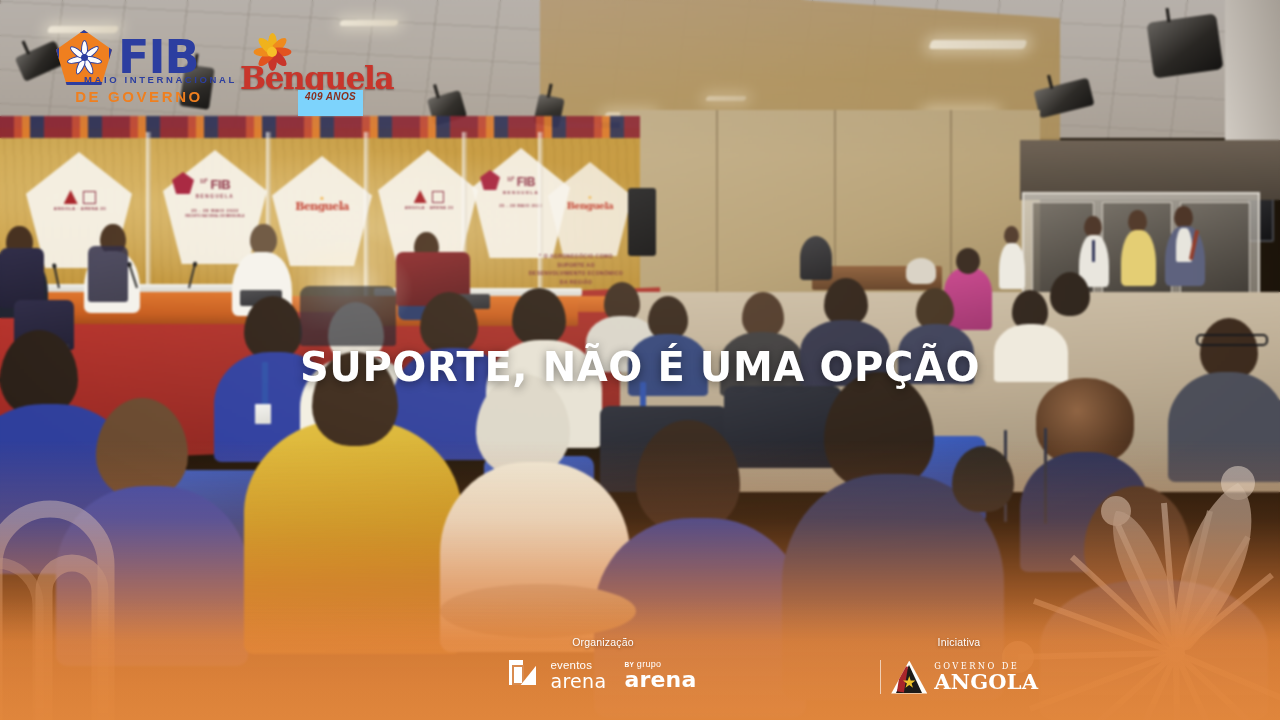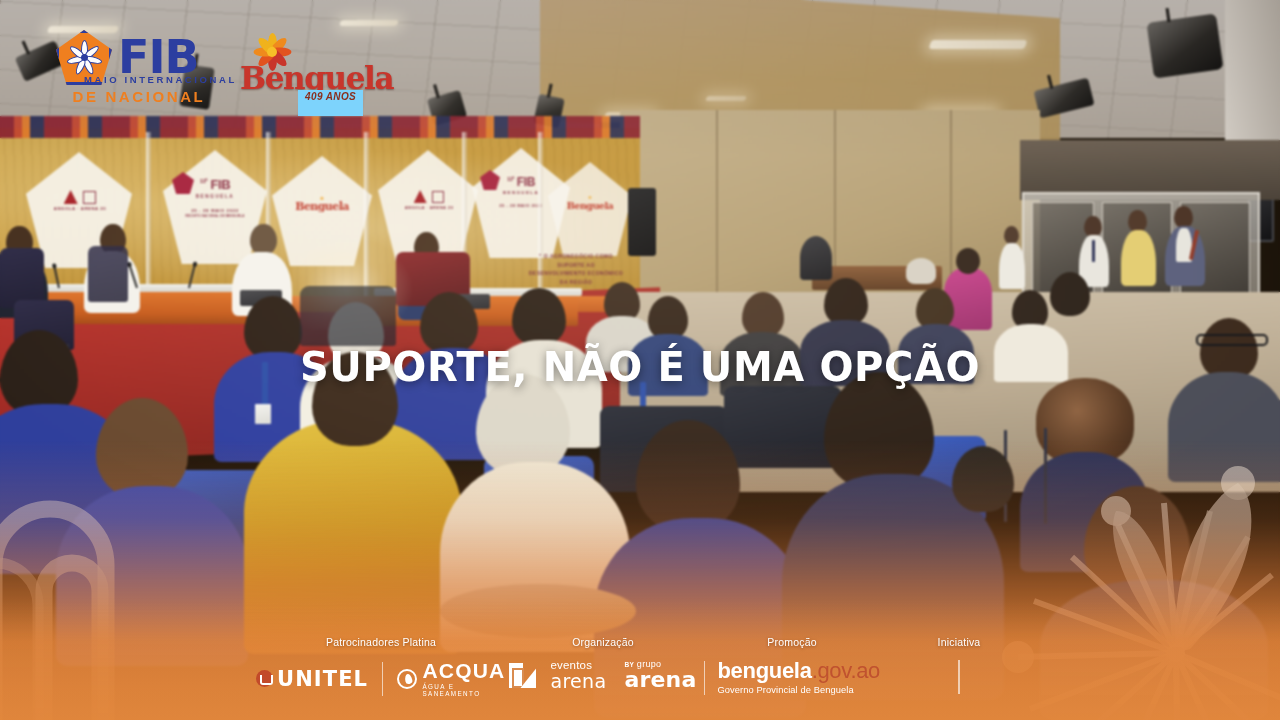--- a/index.html
+++ b/index.html
@@ -385,21 +385,21 @@
   .acqua-word {
     font-size: 21px; font-weight: 700; color: #fff;
     letter-spacing: 1.2px; line-height: 1;
   }
   .acqua-sub {
     font-size: 6.3px; color: #fff; letter-spacing: 1.4px;
     margin-top: 2px; font-weight: 400;
   }
 
   
-  .lg-eventos { display: flex; align-items: center; gap: 14px; }
+  .lg-eventos { display: flex; align-items: flex-start; gap: 14px; }
   .ev-mark {
     position: relative; width: 27px; height: 25px; flex: 0 0 auto;
   }
   .ev-mark .sq {
     position:absolute; left:0; top:0; width:14px; height:25px;
     background:#fff;
   }
   .ev-mark .sq::after{
     content:''; position:absolute; left:3px; top:4.5px;
     width:8px; height:16px; background:transparent;
@@ -770,21 +770,21 @@
           <div class="petal" style="transform:rotate(103deg)translateY(-1px);"></div>
           <div class="petal" style="transform:rotate(154deg)translateY(-1px);"></div>
           <div class="petal" style="transform:rotate(205deg)translateY(-1px);"></div>
           <div class="petal" style="transform:rotate(257deg)translateY(-1px);"></div>
           <div class="petal" style="transform:rotate(308deg)translateY(-1px);"></div>
           <div class="core"></div>
         </div>
         <div class="fib-word">FIB</div>
       </div>
       <div class="fib-sub1">MAIO INTERNACIONAL</div>
-      <div class="fib-sub2">DE NACIONAL</div>
+      <div class="fib-sub2">DE GOVERNO</div>
     </div>
 
     <div class="mb-lockup">
       <div class="mb-flower">
         <div class="fp" style="background:#f0b21c; transform:rotate(0deg);"></div>
         <div class="fp" style="background:#ef8a1d; transform:rotate(45deg);"></div>
         <div class="fp" style="background:#e2531f; transform:rotate(90deg);"></div>
         <div class="fp" style="background:#c8352b; transform:rotate(135deg);"></div>
         <div class="fp" style="background:#c8352b; transform:rotate(180deg);"></div>
         <div class="fp" style="background:#e2531f; transform:rotate(225deg);"></div>
@@ -794,37 +794,20 @@
       </div>
       <div class="mb-benguela">Benguela</div>
       <div class="mb-anos">409 ANOS</div>
     </div>
   </div>
 
   <div class="main-title">SUPORTE, NÃO É UMA OPÇÃO</div>
 
   <div class="footer">
 
-    <div class="fgroup" style="left:256px; top:0; width:250px;">
-      <div class="flabel">Patrocinadores Platina</div>
-      <div class="flogos">
-        <div class="lg-unitel">
-          <div class="unitel-dot"></div>
-          <div class="unitel-word">UNITEL</div>
-        </div>
-        <div class="vdiv"></div>
-        <div class="lg-acqua">
-          <div class="acqua-mark"></div>
-          <div class="acqua-txt">
-            <div class="acqua-word">ACQUA</div>
-            <div class="acqua-sub">ÁGUA E SANEAMENTO</div>
-          </div>
-        </div>
-      </div>
-    </div>
 
     <div class="fgroup" style="left:500px; top:0; width:206px;">
       <div class="flabel">Organização</div>
       <div class="flogos" style="gap:18px;">
         <div class="lg-eventos">
           <div class="ev-mark">
             <div class="sq"></div>
               <div class="tri"></div>
           </div>
           <div class="ev-txt">
@@ -835,34 +818,33 @@
         <div class="lg-grupo">
           <div class="gr-small">
             <b>BY</b>
             <span>grupo</span>
           </div>
           <div class="gr-big">arena</div>
         </div>
       </div>
     </div>
 
-    <div class="fgroup" style="left:700px; top:0; width:184px;">
-      <div class="flabel">Promoção</div>
-      <div class="flogos" style="gap:12px;">
-        <div class="vdiv"></div>
-        <div class="lg-bga">
-          <div class="bga-line">
-            <span class="bga-a">benguela</span><span class="bga-b">.gov.ao</span>
-          </div>
-          <div class="bga-sub">Governo Provincial de Benguela</div>
-        </div>
-      </div>
-    </div>
 
     <div class="fgroup" style="left:866px; top:0; width:186px;">
       <div class="flabel">Iniciativa</div>
       <div class="flogos" style="gap:10px;">
         <div class="vdiv"></div>
+        <div class="lg-angola">
+          <div class="ang-mark">
+            <div class="inner"></div>
+              <div class="red"></div>
+              <div class="star"></div>
+          </div>
+          <div class="ang-txt">
+            <div class="ang-small">GOVERNO DE</div>
+            <div class="ang-big">ANGOLA</div>
+          </div>
+        </div>
       </div>
     </div>
 
   </div>
 </div>
 
 </body></html>

